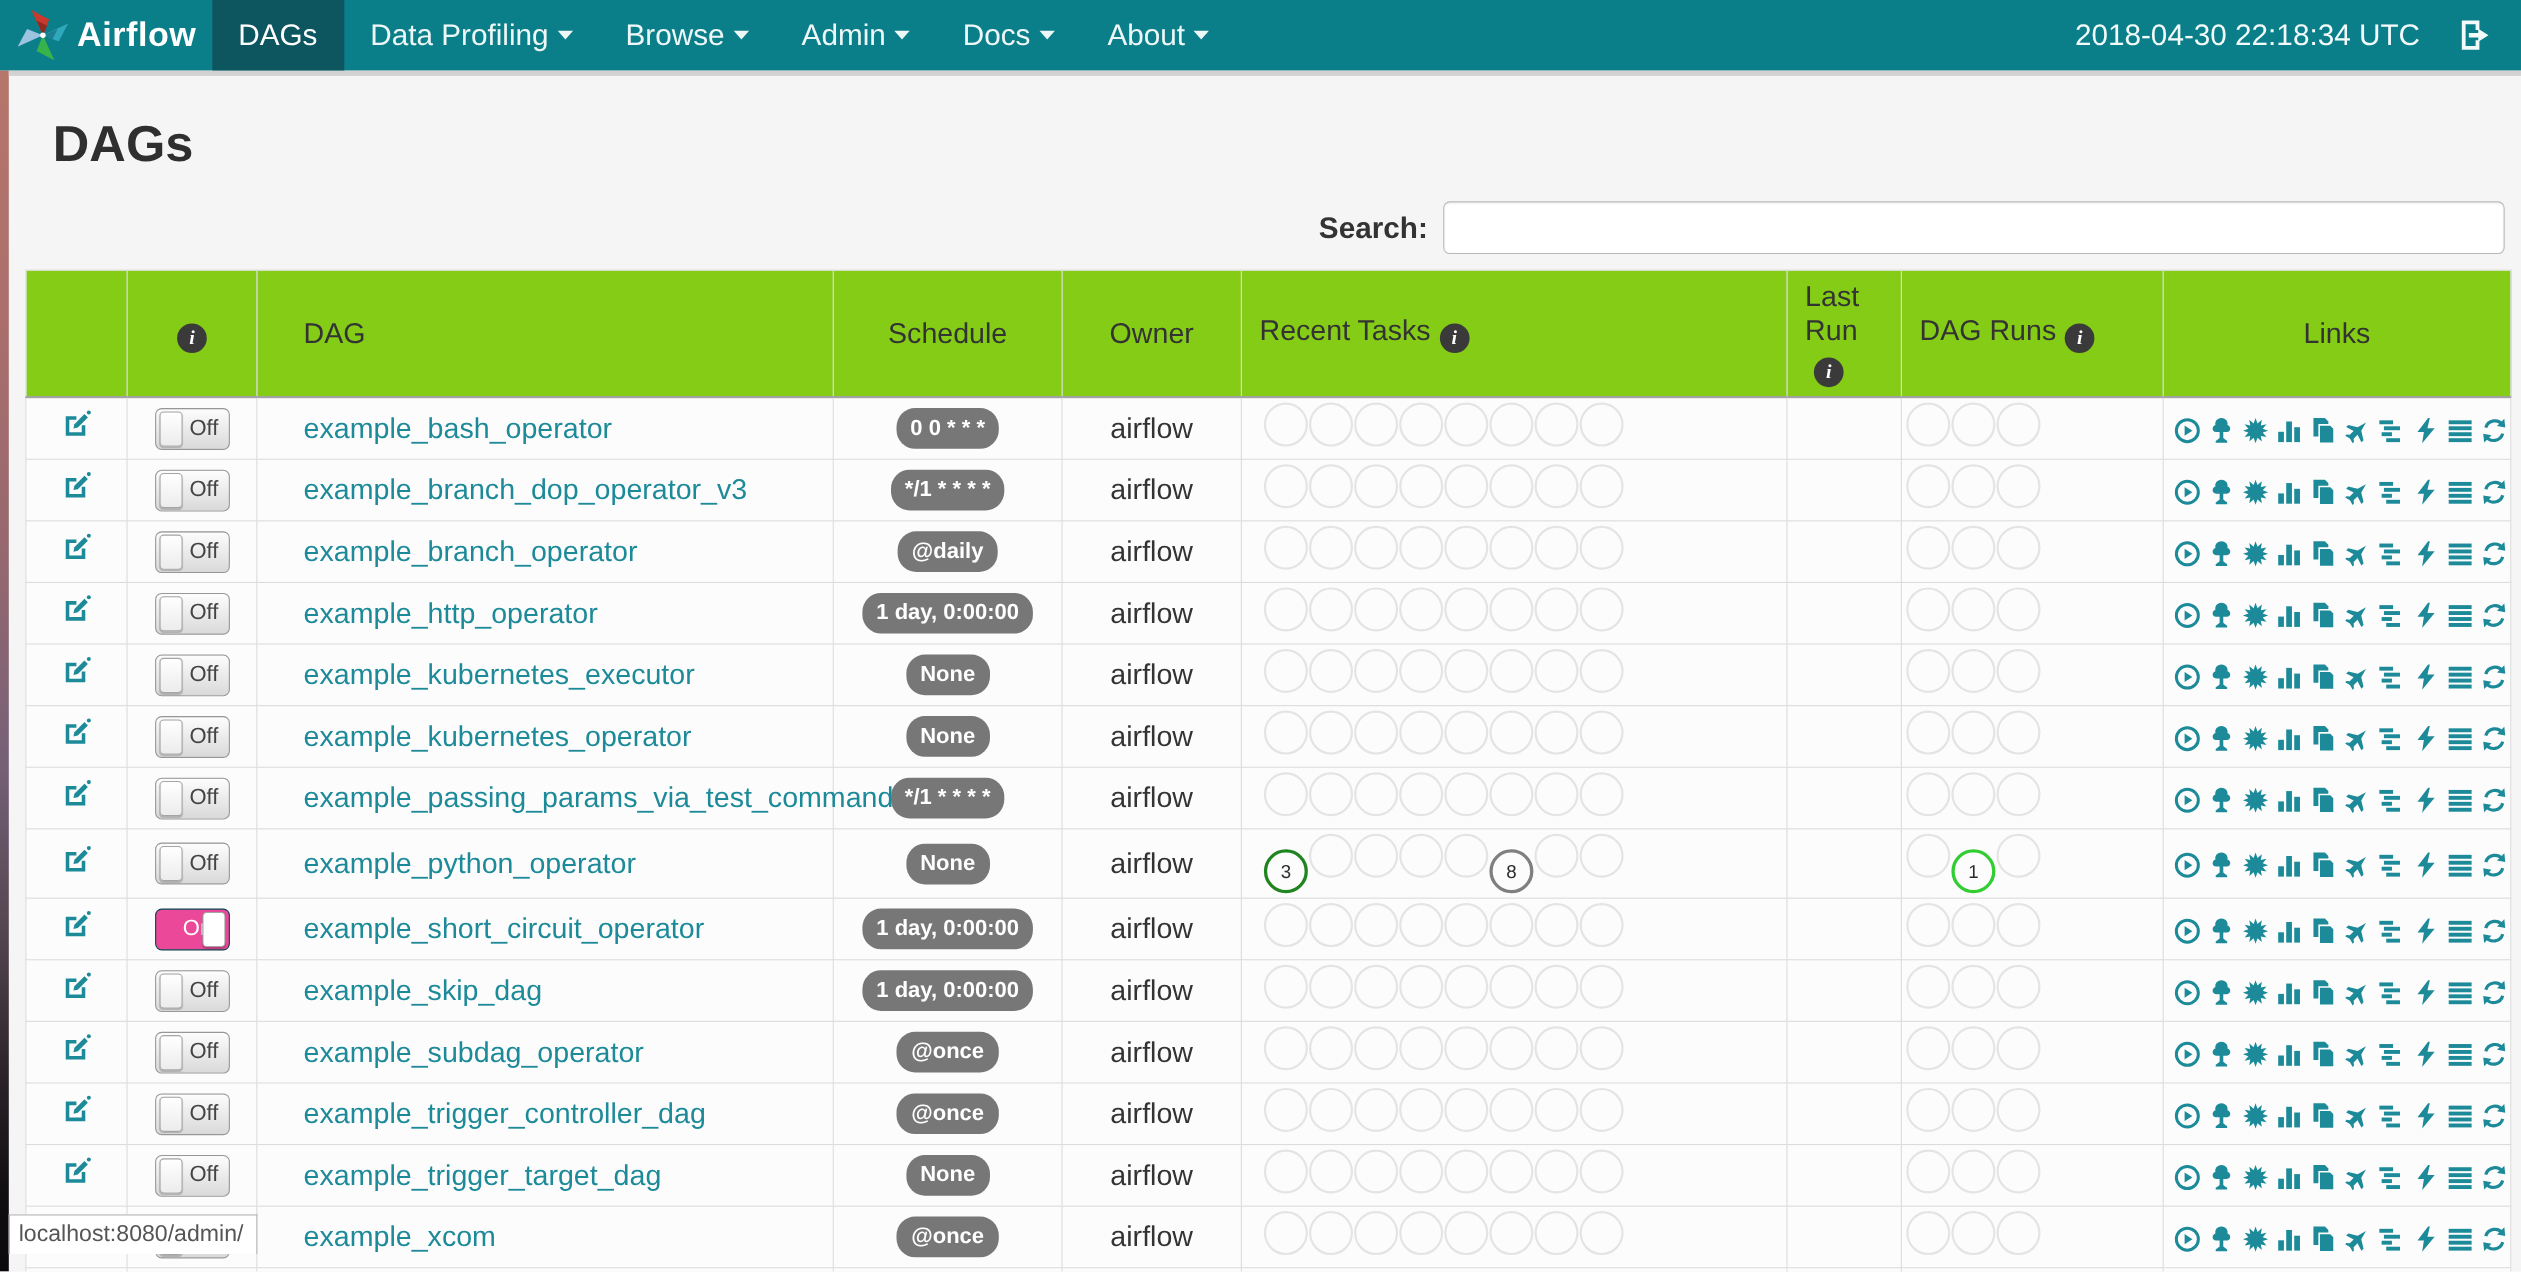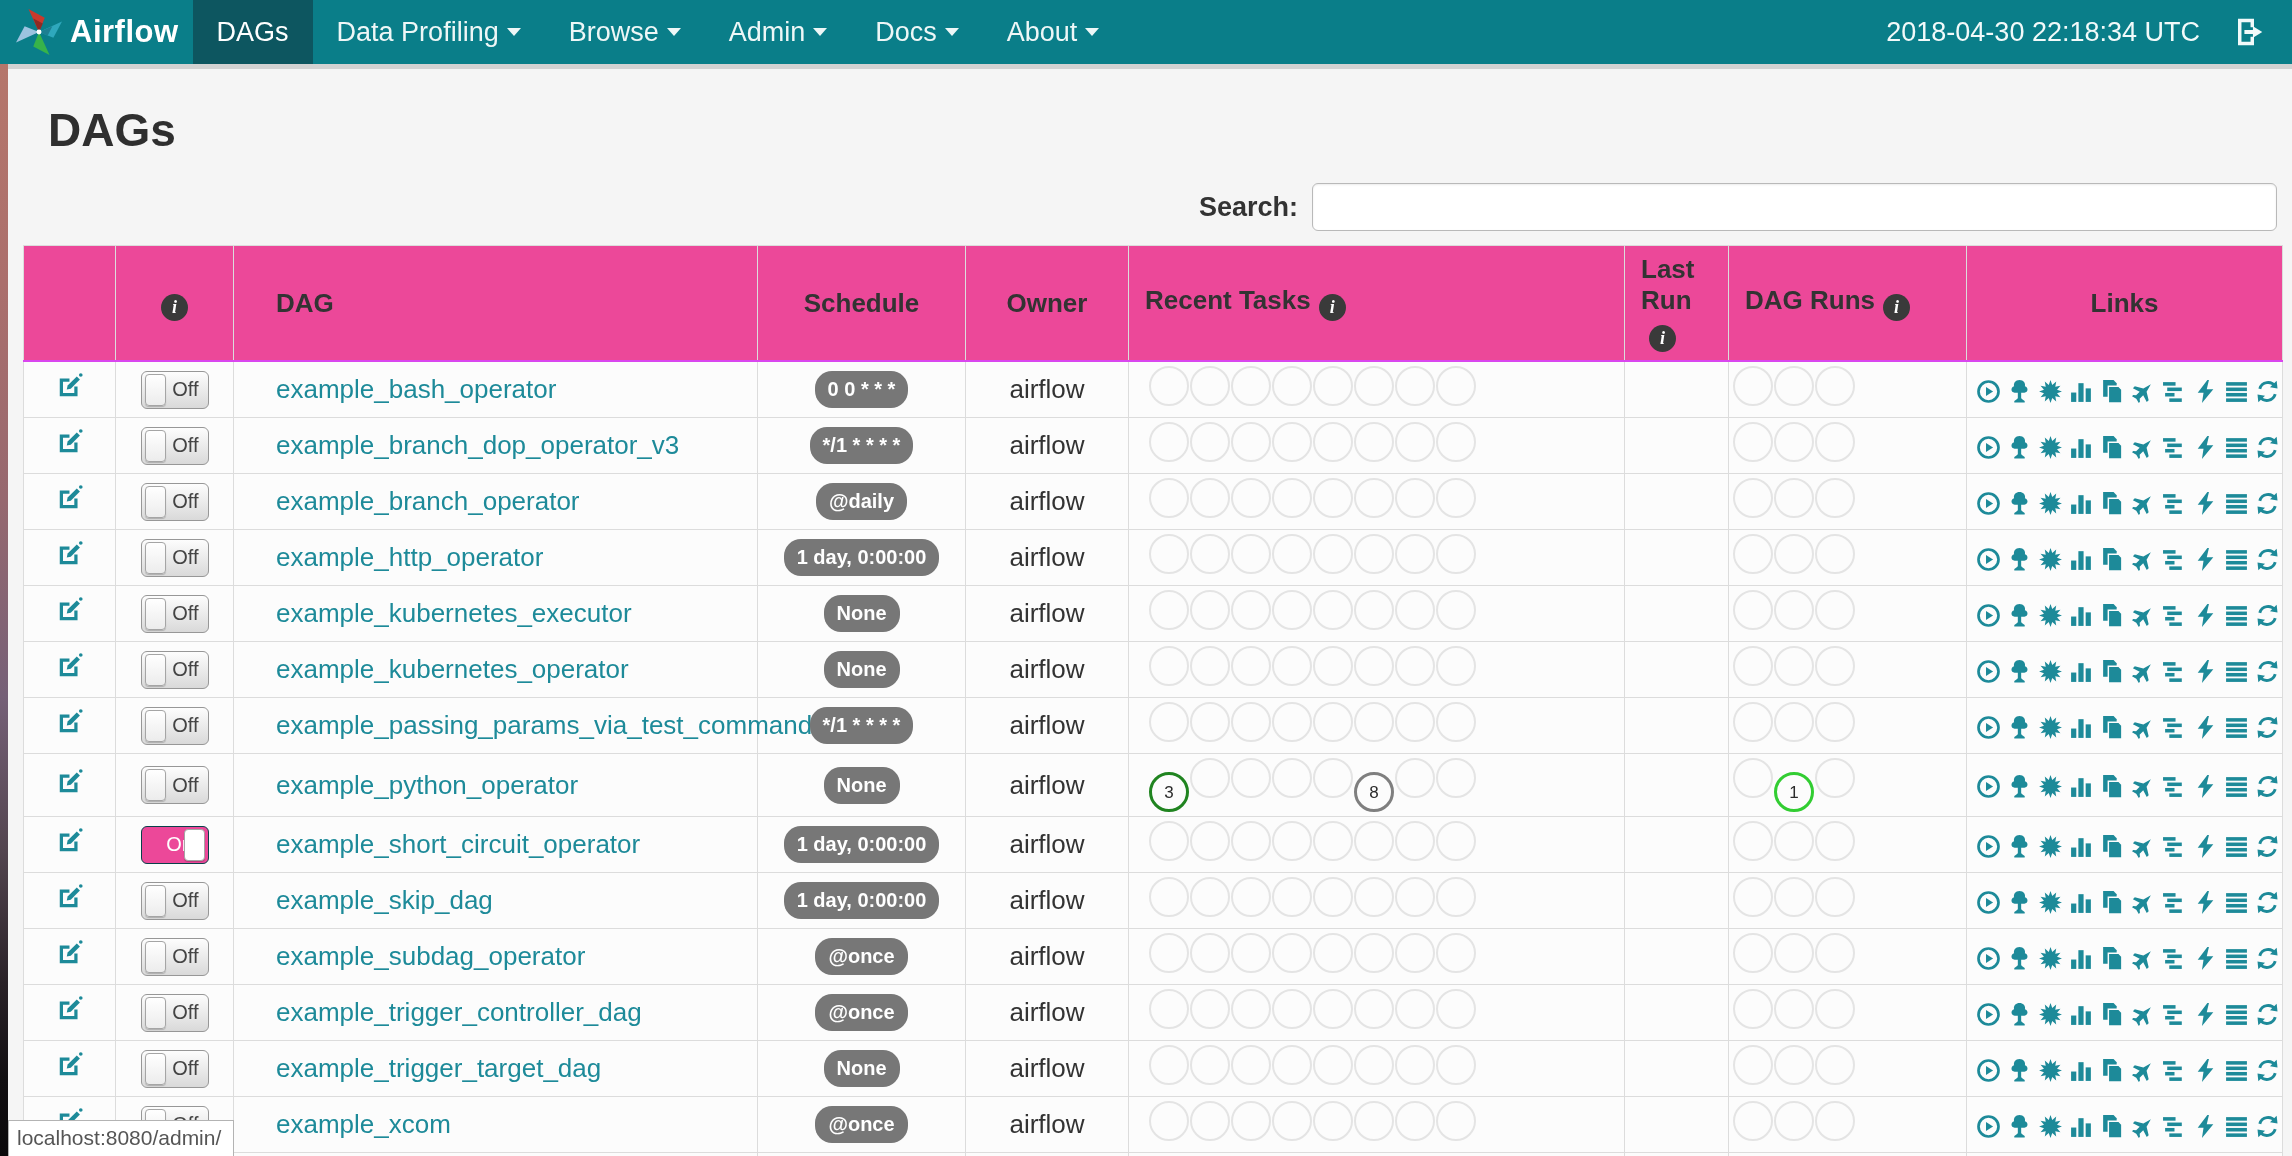--- a/index.html
+++ b/index.html
@@ -40,22 +40,22 @@
   .search-label{ font-size:27px; font-weight:bold; color:#333; }
   .search-input{
     width:965px; height:48px; border:1px solid #b9b9b9; border-radius:6px; background:#fff;
     font-size:26px; padding:0 14px; outline:none; box-shadow:inset 0 1px 2px rgba(0,0,0,.08);
     font-family:"Liberation Sans","DejaVu Sans",sans-serif;
   }
   
   table.dags{ border-collapse:collapse; width:2259px; background:#fcfcfc; table-layout:fixed; }
   table.dags th, table.dags td{ border:1px solid #dcdcdc; vertical-align:middle; }
   table.dags thead th{
-    background:#ec4899; font-size:26px; font-weight:bold; color:#333;
-    height:67px; padding:8px 16px; border-bottom:2px solid #d946ef;
+    background:#84cc16; font-size:26px; font-weight:normal; color:#333;
+    height:67px; padding:8px 16px; border-bottom:2px solid #a3a3a3;
   }
   table.dags td{ height:56px; padding:4px 16px; font-size:26px; }
   .al{ text-align:left; } .ac{ text-align:center; }
   .dag-cell{ padding-left:42px !important; }
   th.dag-head{ padding-left:42px !important; text-align:left; }
   .tasks-cell{ padding-left:20px !important; white-space:nowrap; }
   .dagruns-cell{ padding-left:4px !important; white-space:nowrap; }
   a.dag-link{ color:#1d8a99; text-decoration:none; cursor:pointer; }
   .owner-text{ color:#333; }
   .badge{
@@ -92,21 +92,21 @@
     border:2px solid #e4e4e4; margin-right:1px; text-align:center; line-height:35px;
     font-size:17px; color:#2c2c2c; cursor:pointer;
   }
   .circle.filled{ border-width:3px; font-weight:normal; }
   
   .links-cell{ text-align:center; white-space:nowrap; padding:0 6px !important; }
   .link-icon{ display:inline-block; width:25px; height:25px; margin:0 3px; cursor:pointer; vertical-align:middle; }
   .link-icon svg{ width:25px; height:25px; fill:#1d8a99; }
   
   .status-bar{
-    position:absolute; left:8px; bottom:0; background:#fff; border:1px solid #b3b3b3; border-bottom:none;
+    position:absolute; left:8px; bottom:16px; background:#fff; border:1px solid #b3b3b3; border-bottom:none;
     font-size:21px; color:#555; padding:5px 12px 6px 8px; z-index:9;
   }
 </style>
 </head>
 <body>
 
 <div class="wallpaper-strip"></div>
 
 <header class="navbar">
   <div class="brand">

